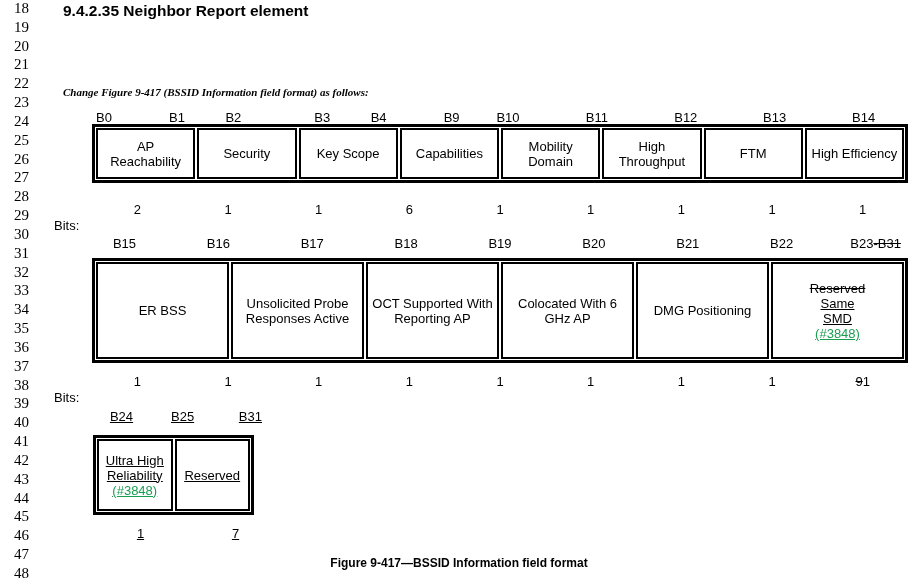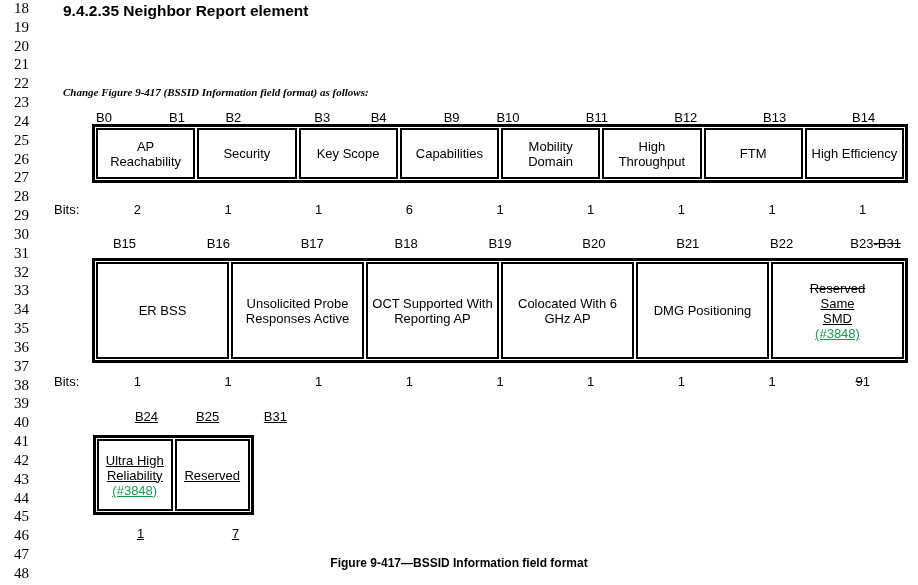--- a/index.html
+++ b/index.html
@@ -22,24 +22,24 @@
 
   
   .hdr-row, .bits-row { position:absolute; display:flex; font-size:13px; height:15px; }
   .hdr-row .col, .bits-row .col { flex:1; display:flex; justify-content:center; align-items:center; }
   .col.split { justify-content:space-between; padding:0 4px; }
 
   #hdr1  { left:92px; top:110px; width:816px; }
   #bits1 { left:92px; top:202px; width:816px; }
   #hdr2  { left:92px; top:236px; width:816px;gap:29px; }
   #bits2 { left:92px; top:374px; width:816px; }
-  #hdr3  { left:101px; top:409px; width:190px; }
+  #hdr3  { left:76px; top:409px; width:190px; }
   #bits3 { left:93px; top:526px; width:190px; }
 
-  .bits-caption { position:absolute; left:-38px; top:0; }
+  .bits-caption { position:absolute; left:-38px; top:16px; }
 
   
   .bitbox { position:absolute; display:flex; border:3px solid #000; padding:1px; gap:2px; background:#fff; }
   .bitbox .cell { flex:1; border:2px solid #000; display:flex; flex-direction:column;
     justify-content:center; align-items:center; text-align:center;
     font-size:13px; line-height:15px; padding:1px 2px; }
   #tbl1 { left:92px; top:124px; width:816px; height:59px; }
   #tbl2 { left:92px; top:258px; width:816px; height:105px; }
   #tbl3 { left:93px; top:435px; width:161px; height:80px;text-decoration:underline; }
 

